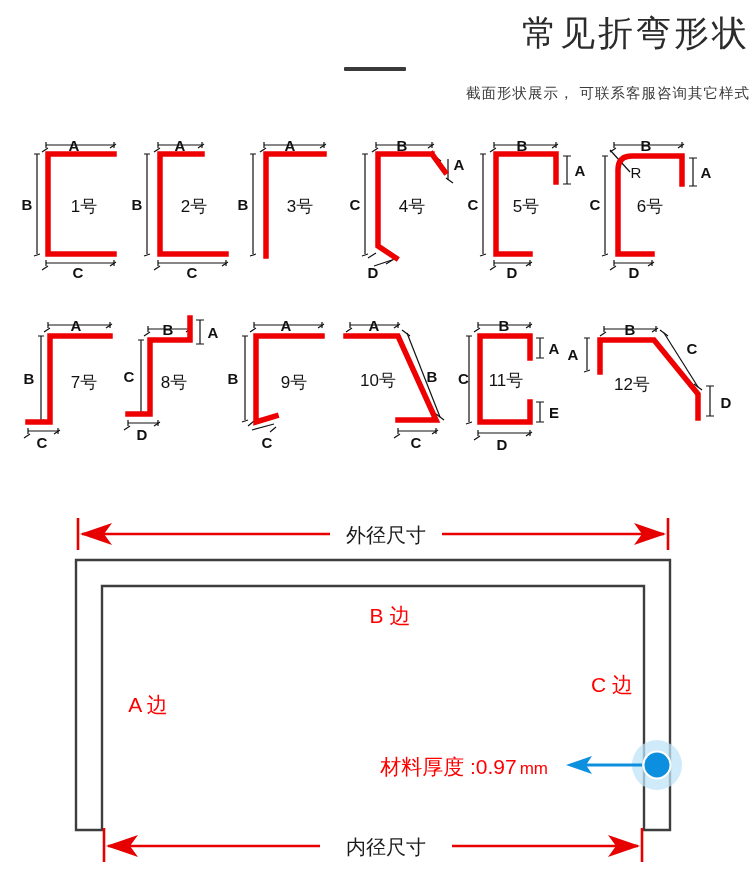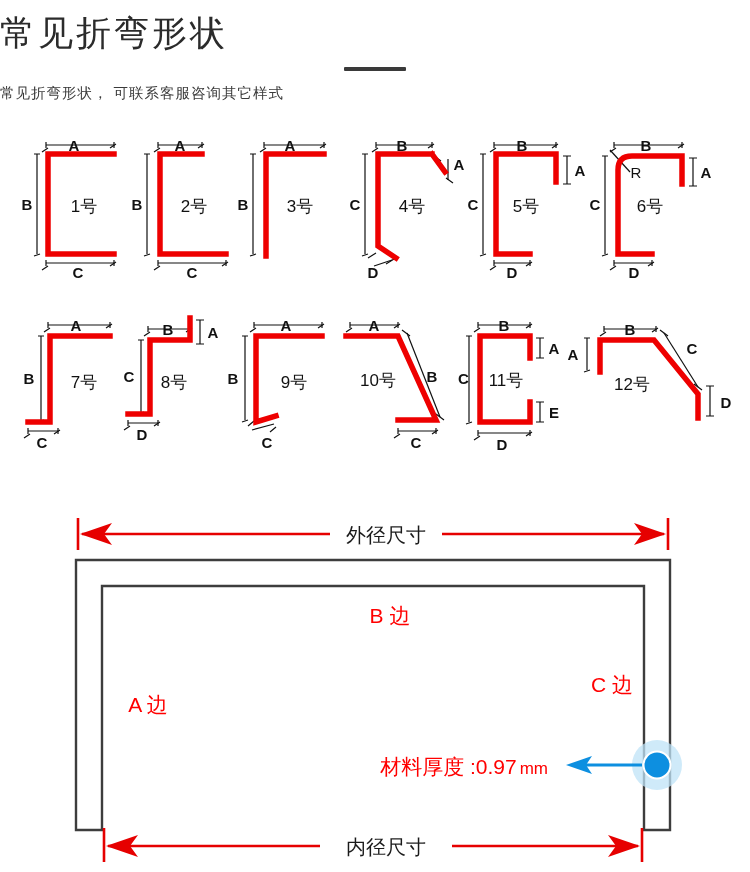--- a/index.html
+++ b/index.html
@@ -7,21 +7,21 @@
     width:750px;height:872px;
     background:#ffffff;
     font-family:"Liberation Sans","DejaVu Sans",sans-serif;
     color:#1a1a1a;
     overflow:hidden;
     position:relative;
   }
   .page{position:relative;width:750px;height:872px;}
 
   
-  .header{padding-top:12px;text-align:left;}
+  .header{padding-top:12px;text-align:right;}
   .title{
     font-size:35px;
     letter-spacing:3px;
     color:#2b2b2b;
     font-weight:400;
     line-height:1.2;
   }
   .title-rule{
     width:62px;height:4px;background:#3a3a3a;
     margin:13px auto 0 auto;border-radius:1px;
@@ -46,21 +46,21 @@
   .detail svg{display:block;}
 </style>
 </head>
 <body>
 
 <div class="page">
 
   <div class="header">
     <div class="title">常见折弯形状</div>
     <div class="title-rule"></div>
-    <div class="subtitle">常见折弯形状， 可联系客服咨询其它样式</div>
+    <div class="subtitle">截面形状展示， 可联系客服咨询其它样式</div>
   </div>
 
   <div class="rows">
 
     <div class="row row1">
 
       <div class="cell" style="left:22px;">
         <svg width="125" height="155" viewBox="0 0 125 155">
           <g stroke="#111" stroke-width="1.2" fill="none">
             <path d="M24,22 L24,16 M92,22 L92,16 M24,19 L92,19"></path>

